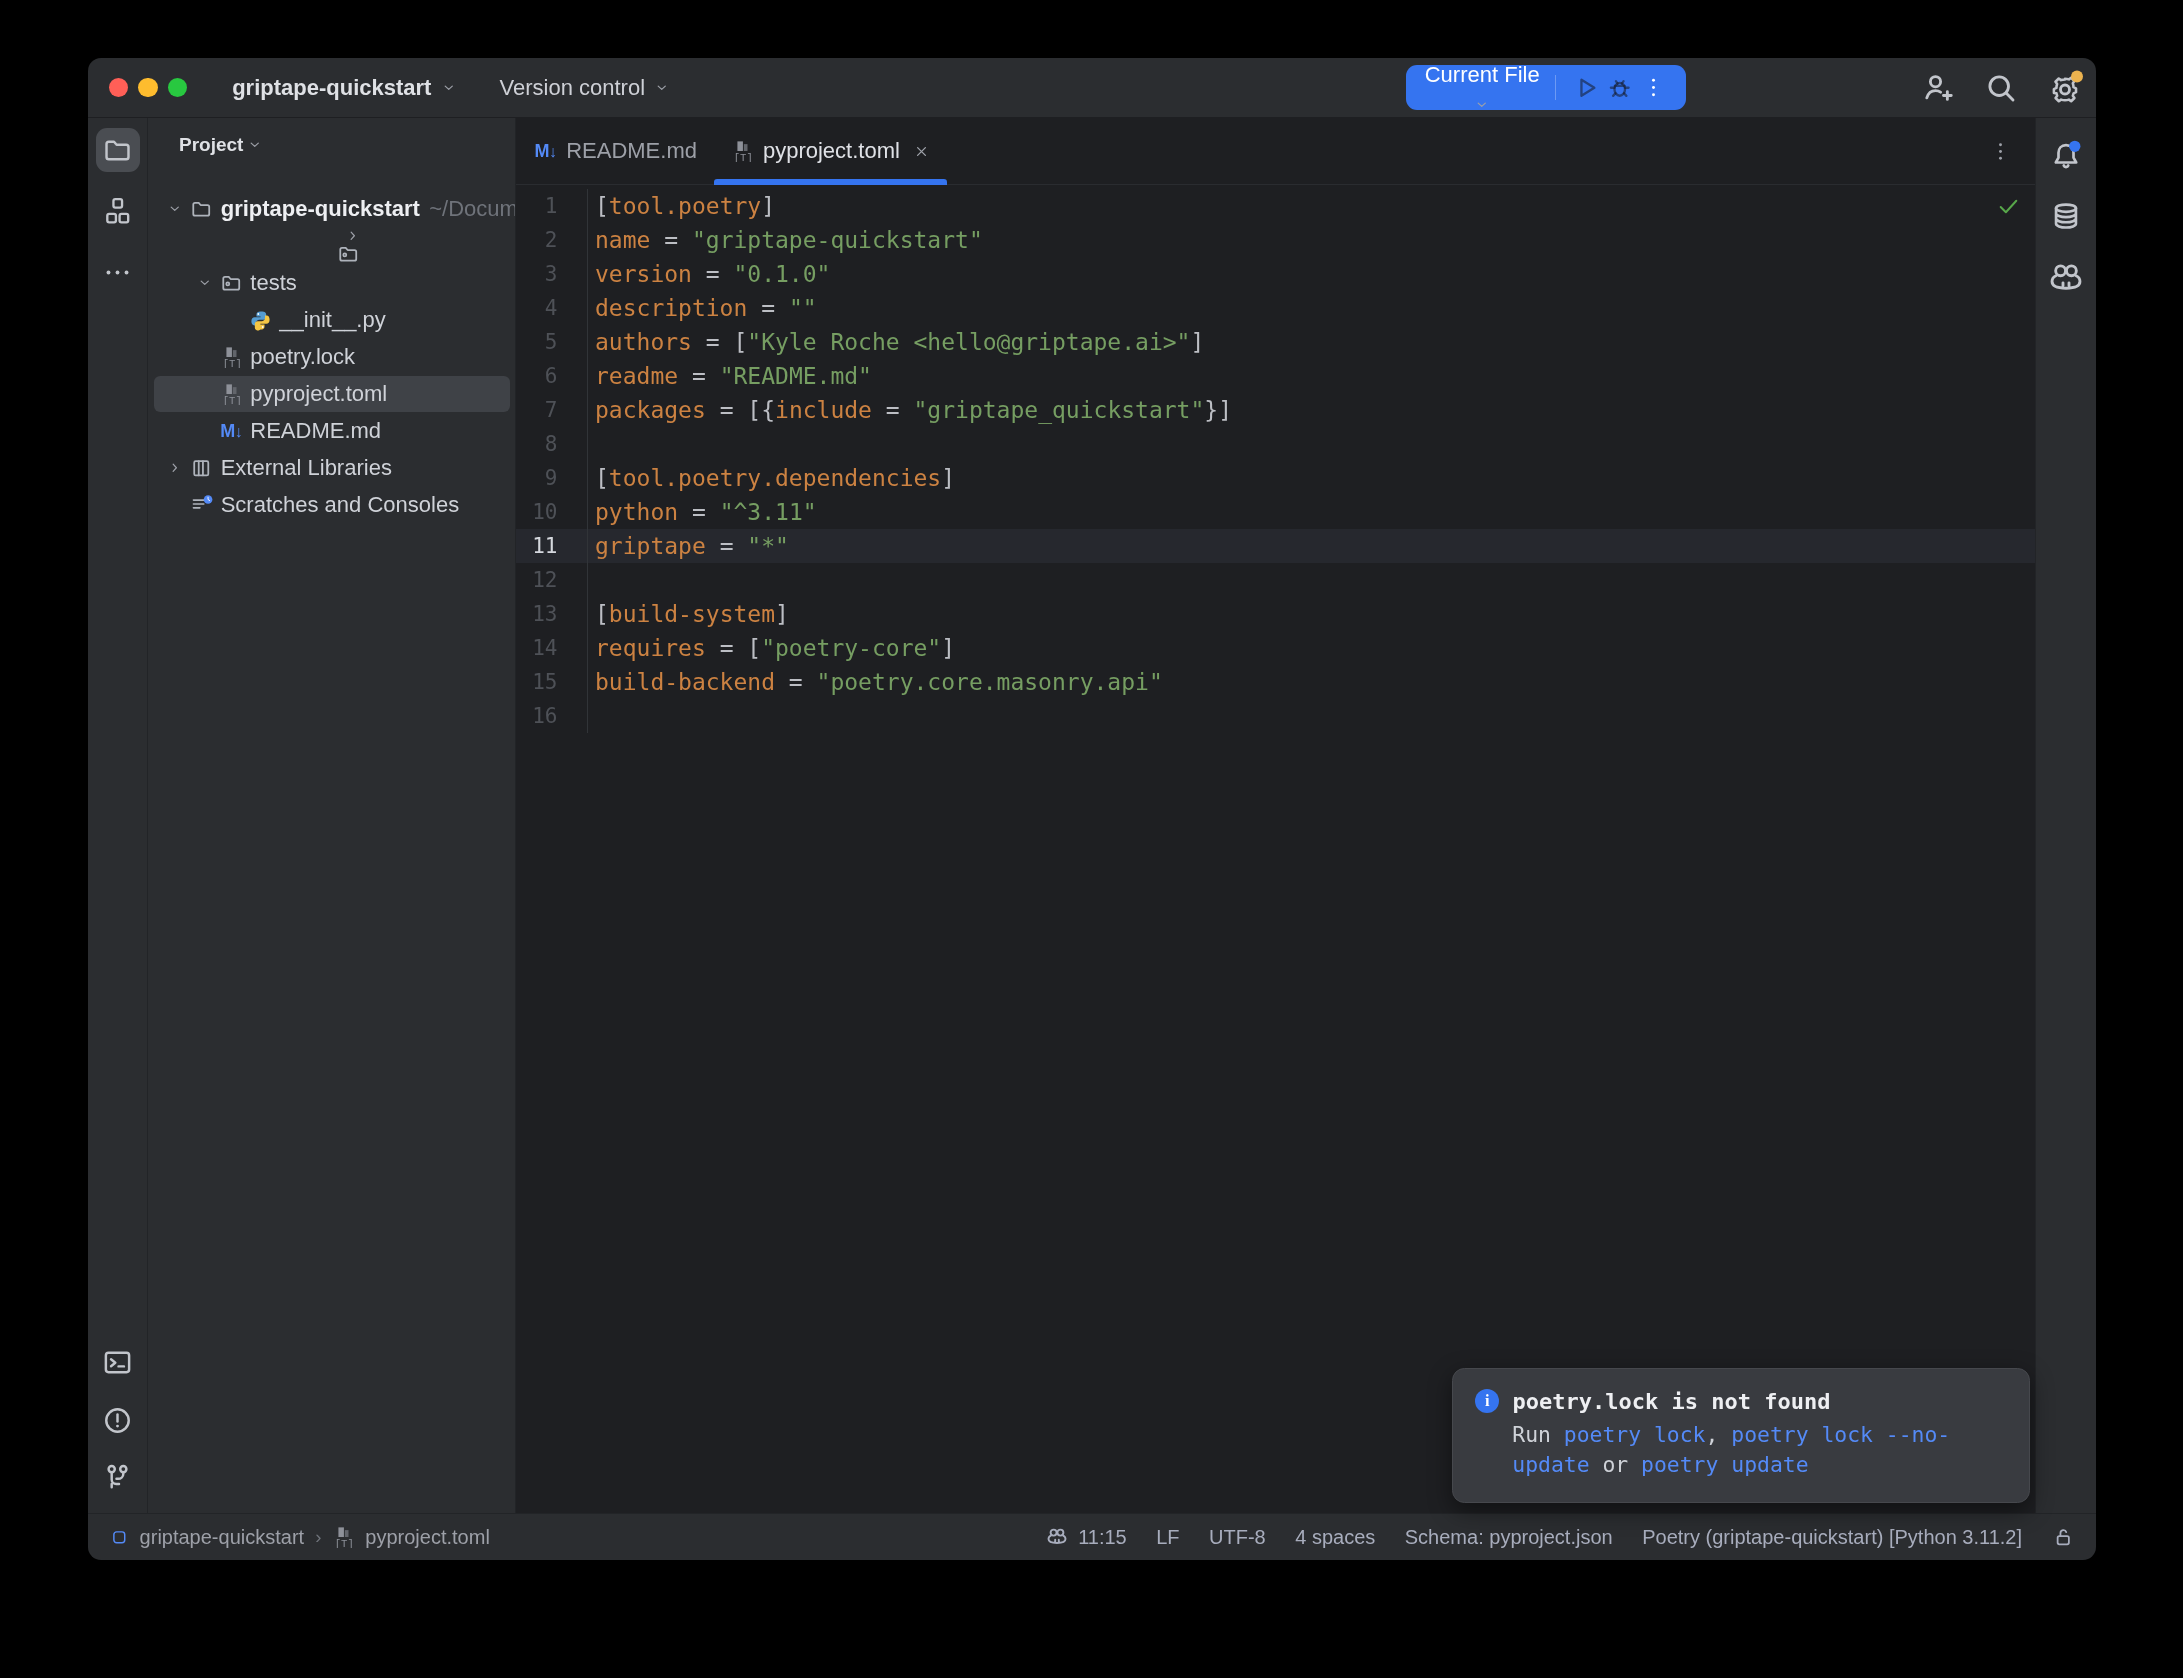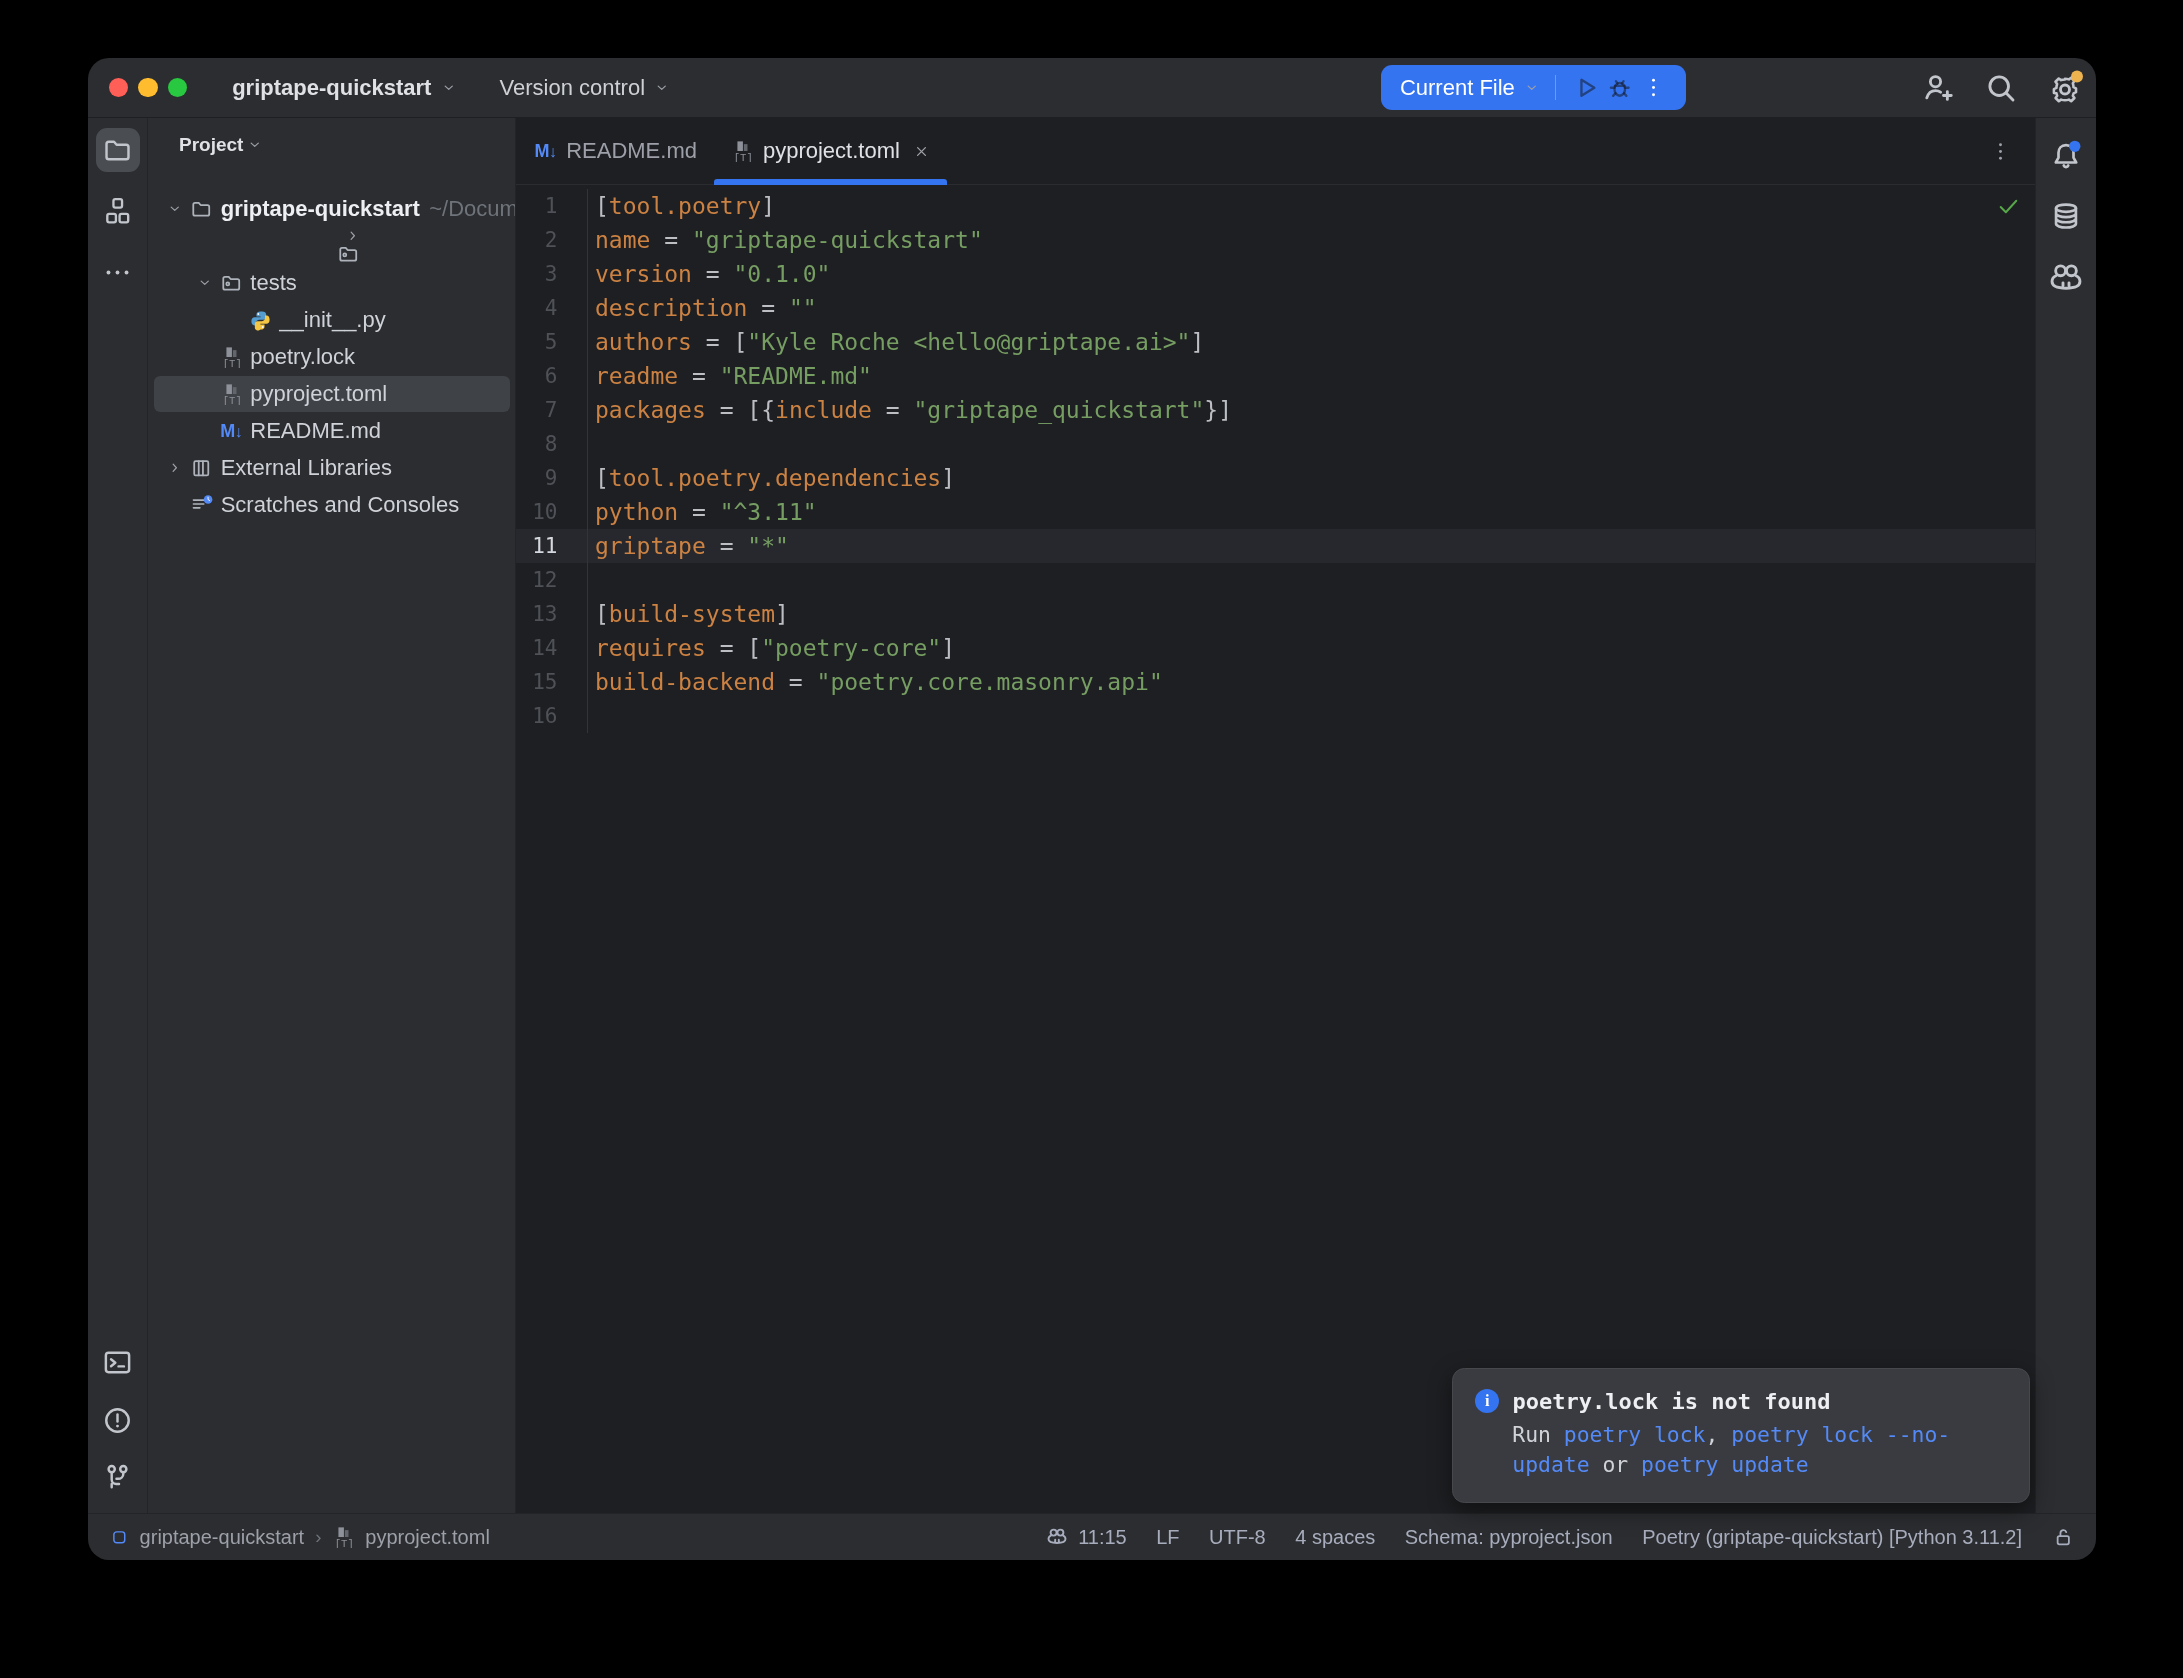--- a/index.html
+++ b/index.html
@@ -1,38 +1,38 @@
 <!DOCTYPE html>
 <html style="font-size:12.4px"><head>
 <meta charset="utf-8">
 <style>
   * { margin:0; padding:0; box-sizing:border-box; }
   html,body { width:2183px; height:1678px; background:#000; overflow:hidden;
               font-family:"Liberation Sans", sans-serif; }
   .window { position:absolute; left:88px; top:58px; width:2008px; height:1502px;
-            background:#2B2D30; border-radius:21px; overflow:hidden;
+            background:#2B2D30; border-radius:13px; overflow:hidden;
             display:flex; flex-direction:column;
             box-shadow:0 23px 70px rgba(0,0,0,.7); }
 
   
   .titlebar { height:60px; flex:none; display:flex; align-items:center;
               border-bottom:0.8px solid #1E1F22; }
   .traffic { display:flex; gap:10px; margin-left:21px; }
   .tl { width:19.4px; height:19.4px; border-radius:50%; }
   .tl.red{background:#FF5F57}.tl.yel{background:#FEBC2E}.tl.grn{background:#28C840}
   .tb-widget { display:flex; align-items:center; gap:9.3px; color:#CED0D6;
                font-size:22px; cursor:default; }
   .proj-switch { margin-left:45px; font-weight:700; color:#DFE1E5; }
   .vcs { margin-left:34px; font-weight:400; }
   .chev-s svg { display:block; }
   .tb-spacer { flex:1; }
   .runbar { height:45px; background:#3574F0; border-radius:11px; display:flex;
             align-items:center; padding:0 15.5px; color:#fff; font-size:22px; }
   .runbar .sep { width:0.8px; height:25px; background:rgba(255,255,255,.28); margin:0 12.4px; }
-  .runbar .rc-label { display:flex; align-items:center; gap:9.3px; padding:0 3.1px; }
+  .runbar .rc-label { display:flex; align-items:center; gap:9.3px; padding:0 3.1px;flex-direction:column; }
   .run-ic { display:flex; align-items:center; justify-content:center; width:34px; height:34px; }
   .tb-icons { display:flex; align-items:center; gap:28px; margin-left:233px; margin-right:13.2px; }
   .tbi { width:36px; height:36px; display:flex; align-items:center; justify-content:center; }
 
   
   .main { flex:1; display:flex; min-height:0; }
   .stripe { width:60px; flex:none; display:flex; flex-direction:column; align-items:center; }
   .stripe-l { border-right:0.8px solid #222427; padding-top:10px; }
   .stripe-r { border-left:0.8px solid #222427; padding-top:15.5px; width:61px; }
   .str-btn { width:44px; height:44px; border-radius:11px; display:flex; align-items:center;

